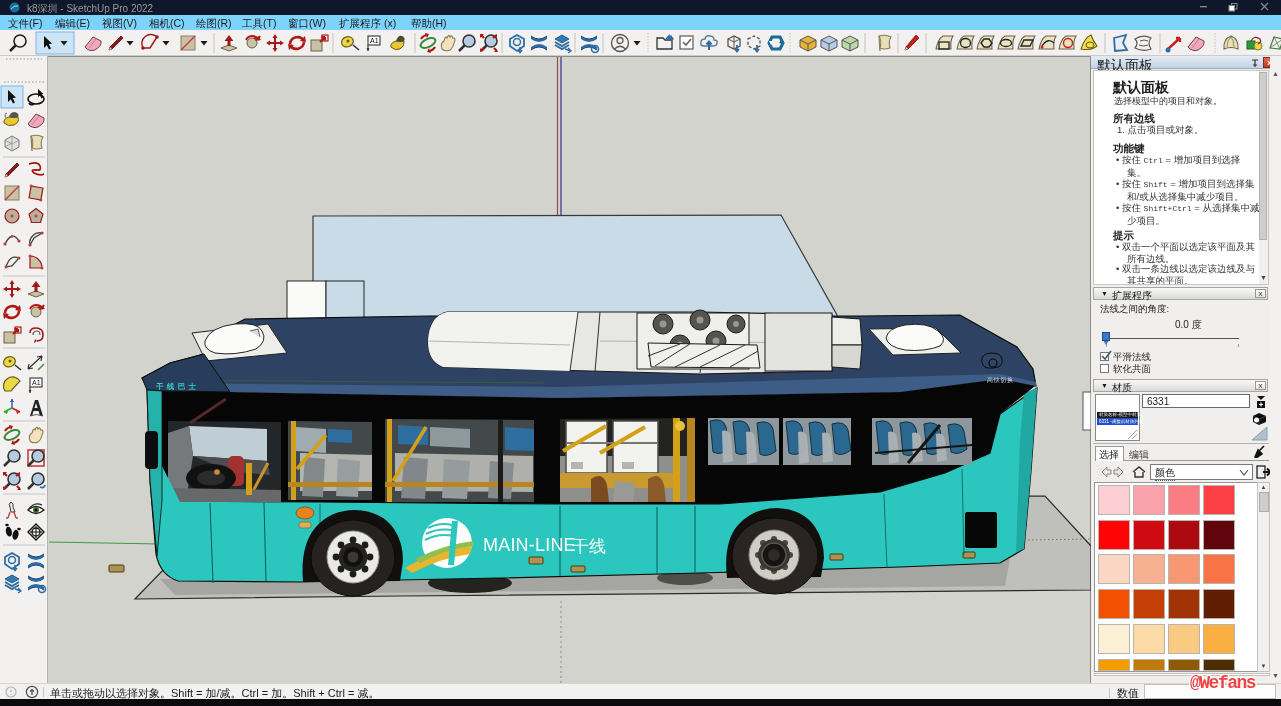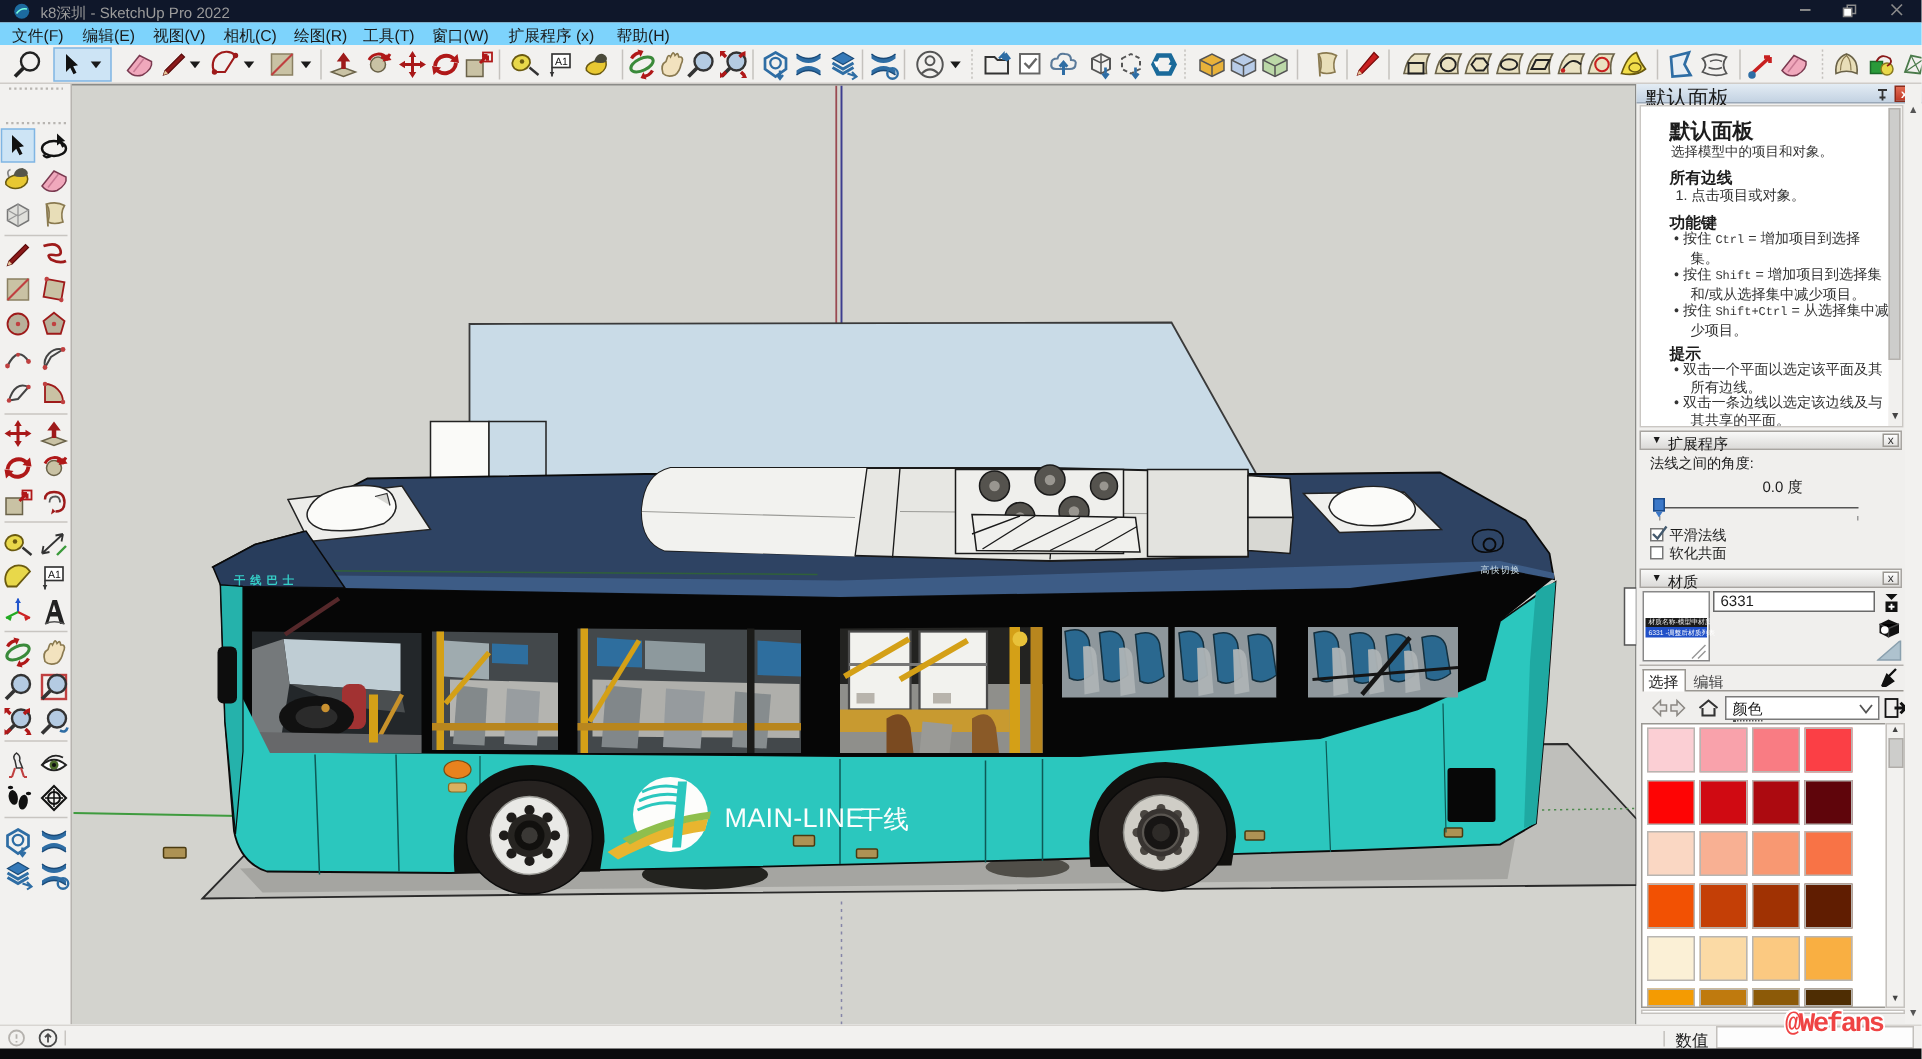--- a/index.html
+++ b/index.html
@@ -866,20 +866,21 @@
 </div>
 </div>
 <div id="status">
  <svg class="abs" style="left:0;top:0" width="48" height="16">
   <circle cx="11" cy="8" r="5" fill="none" stroke="#b5b2ae" stroke-width="1.2"></circle>
   <path d="M11 5.5 v3 m0 1.5 v1" stroke="#b5b2ae" stroke-width="1.2" fill="none"></path>
   <circle cx="32" cy="8" r="5.6" fill="none" stroke="#4a4a4a" stroke-width="1.2"></circle>
   <path d="M32 11 V6 M30 7.5 L32 5.5 L34 7.5" stroke="#4a4a4a" stroke-width="1.2" fill="none"></path>
   <rect x="43" y="3" width="1" height="10" fill="#c8c5c1"></rect>
  </svg>
+ <span class="abs" style="left:50px;top:2px">单击或拖动以选择对象。Shift = 加/减。Ctrl = 加。Shift + Ctrl = 减。</span>
  <span class="abs" style="left:1108px;top:2px;color:#c0bdb9">|</span>
  <span class="abs" style="left:1117px;top:2px">数值</span>
  <span class="abs" style="left:1144px;top:0;width:132px;height:15px;background:#fdfdfd;border:1px solid #c3c0bc"></span>
 </div>
 <div id="taskbar">
  
 </div>
 <div class="wm">@Wefans</div>
 
 </body></html>

